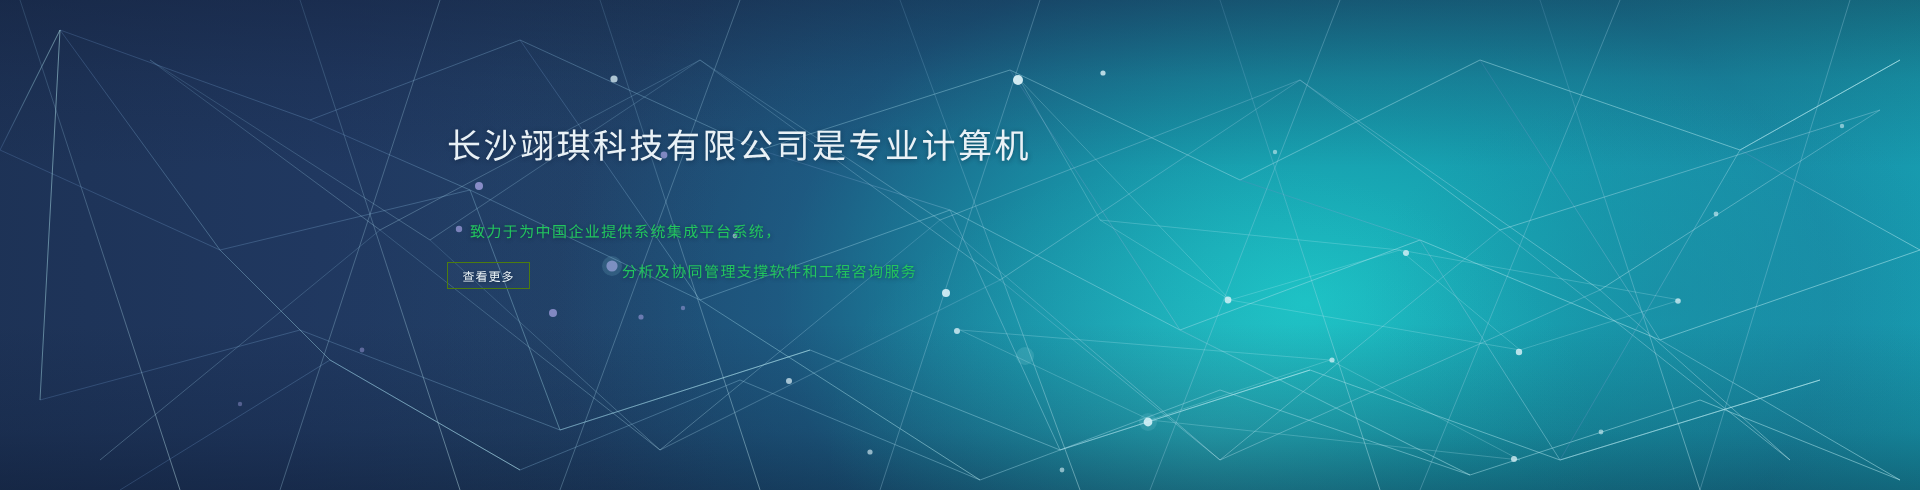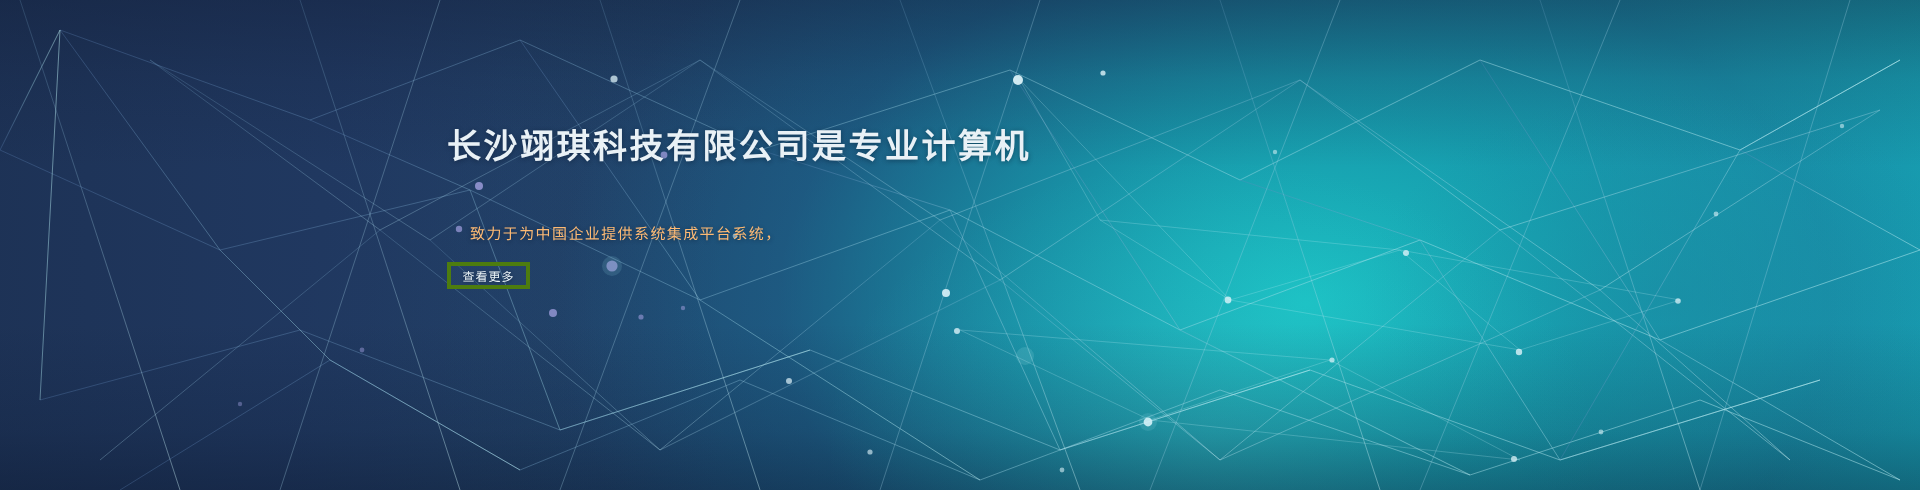--- a/index.html
+++ b/index.html
@@ -121,53 +121,53 @@
   }
 
   .headline {
     position: absolute;
     left: 447px;
     top: 124px;
     color: #e9f1f6;
     font-size: 34px;
     line-height: 46px;
     letter-spacing: 2.5px;
-    font-weight: 700;
+    font-weight: 400;
     text-shadow: 0 1px 5px rgba(6,20,40,0.45);
     white-space: nowrap;
     font-family: "Liberation Serif", "DejaVu Serif", serif;
   }
   .headline .hl-line { display: block; }
 
   .subtitle {
     position: absolute;
     left: 470px;
     top: 214px;
-    color: #fdba74;
+    color: #22c55e;
     font-size: 15px;
     line-height: 40px;
     letter-spacing: 1.4px;
     white-space: nowrap;
     text-shadow: 0 1px 4px rgba(6,20,40,0.45);
-    font-family: Liberation Serif, serif;
+    font-family: Liberation Mono, monospace;
   }
   .subtitle .sub-line-1 { display: block; }
   .subtitle .sub-line-2 {
     display: block;
     margin-left: 152px;
   }
 
   .more-btn {
     position: absolute;
     left: 447px;
     top: 262px;
     width: 83px;
     height: 27px;
     box-sizing: border-box;
-    border: 4px solid #4d7c0f;
+    border: 1px solid #4d7c0f;
     background: rgba(255,255,255,0.02);
     color: #eaf3f7;
     font-size: 12px;
     letter-spacing: 1px;
     display: flex;
     align-items: center;
     justify-content: center;
     cursor: pointer;
     text-shadow: 0 1px 3px rgba(6,20,40,0.5);
     font-family: "Liberation Sans", "DejaVu Sans", sans-serif;
@@ -286,20 +286,21 @@
   </svg>
 
   <div class="content">
 
     <div class="headline">
       <span class="hl-line">长沙翊琪科技有限公司是专业计算机</span>
     </div>
 
     <div class="subtitle">
       <span class="sub-line-1">致力于为中国企业提供系统集成平台系统，</span>
+      <span class="sub-line-2">分析及协同管理支撑软件和工程咨询服务</span>
     </div>
 
     <div class="more-btn">
       <span>查看更多</span>
     </div>
 
   </div>
 </div>
 
 </body></html>

